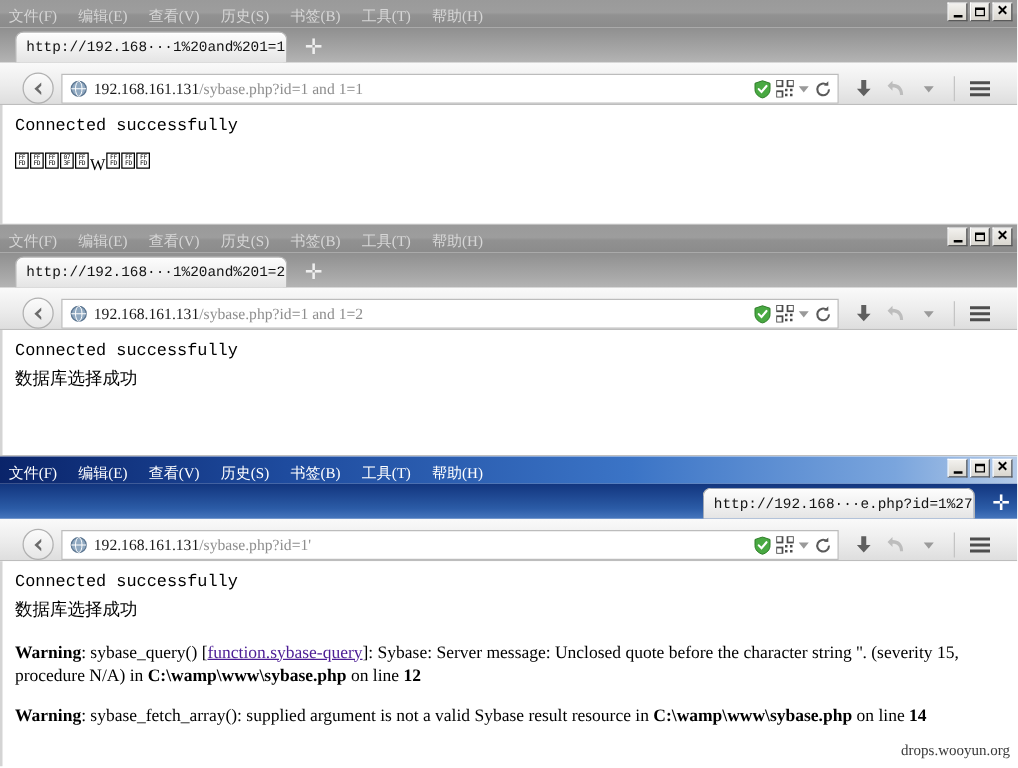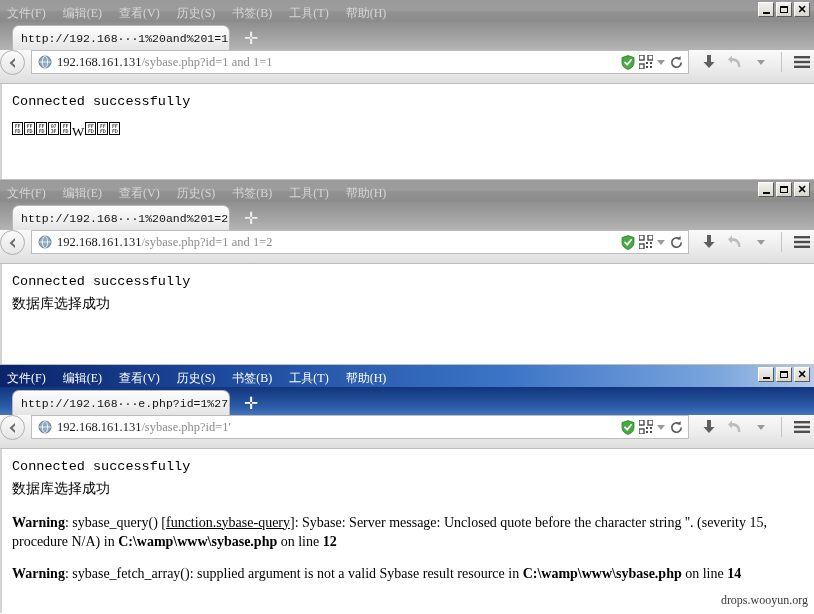--- a/index.html
+++ b/index.html
@@ -47,21 +47,21 @@
   .wbtn .glyph-max { width: 8px; height: 7px; border: 1px solid #000; border-top-width: 2px; }
   .wbtn .glyph-close { font-size: 11px; font-weight: bold; font-family: "Liberation Sans", sans-serif; }
 
   
   .tabstrip {
     height: 28px; position: relative;
     display: flex; align-items: flex-end;
     padding-left: 12px;
   }
   .tabstrip.inactive { background: linear-gradient(to bottom,#8f8f8f,#a8a8a8 70%, #b4b4b4); }
-  .tabstrip.active   { background: linear-gradient(to bottom,#12357e,#2b5ba6 70%, #4676bd); }
+  .tabstrip.active   { background: linear-gradient(to bottom,#12357e,#2b5ba6 70%, #4676bd); justify-content: flex-end; }
   .tab {
     height: 25px; min-width: 218px; max-width: 218px;
     background: linear-gradient(to bottom,#fdfdfd,#efefef 60%,#e4e4e4);
     border: 1px solid #b7b7b7; border-bottom: none;
     border-radius: 7px 7px 0 0;
     display: flex; align-items: center;
     padding: 0 8px;
     font-size: 11.5px;
     font-family: "Liberation Mono","DejaVu Sans Mono", monospace;
     color: #111;
@@ -76,22 +76,22 @@
     line-height: 1;
   }
   .tabstrip.inactive .newtab { color: #efefef; }
   .tabstrip.active .newtab { color: #ffffff; }
 
   
   .navbar {
     height: 34px;
     background: linear-gradient(to bottom,#fafafa,#ececec 55%, #dedede);
     border-bottom: 1px solid #bdbdbd;
-    display: flex; align-items: flex-start;
-    padding: 0 0;
+    display: flex; align-items: flex-end;
+    padding: 0 18px;
   }
   .backbtn {
     width: 25px; height: 25px; border-radius: 50%;
     background: linear-gradient(to bottom,#fbfbfb,#e6e6e6);
     border: 1px solid #b0b0b0;
     display: flex; align-items: center; justify-content: center;
     margin-right: 6px; flex: 0 0 auto;
   }
   .urlbox {
     flex: 1 1 auto; height: 24px;
@@ -131,21 +131,21 @@
     display: inline-block; width: 11px; height: 13px;
     border: 1px solid #000; color: #000;
     font-family: "DejaVu Sans Mono", monospace;
     font-size: 5px; line-height: 5.5px; text-align: center;
     letter-spacing: -0.3px; padding-top: 1px; background: #fff;
   }
   .moji-char { font-family: "Liberation Serif", serif; font-size: 13px; }
 
   .warn { margin-top: 14px; font-family: "Liberation Serif","DejaVu Serif", serif; font-size: 14px; line-height: 1.35; }
   .warn b { font-weight: bold; }
-  .warn a { color: #000000; text-decoration: underline; }
+  .warn a { color: #4c1d95; text-decoration: underline; }
   .mono-b { font-family: "Liberation Serif","DejaVu Serif", serif; font-weight: bold; }
 
   .watermark {
     position: absolute; right: 6px; bottom: 3px;
     font-family: "Liberation Serif","DejaVu Serif", serif;
     font-size: 12px; color: #3a3a3a;
   }
 
   
   #win1 { top: 0px;   height: 180px; }

